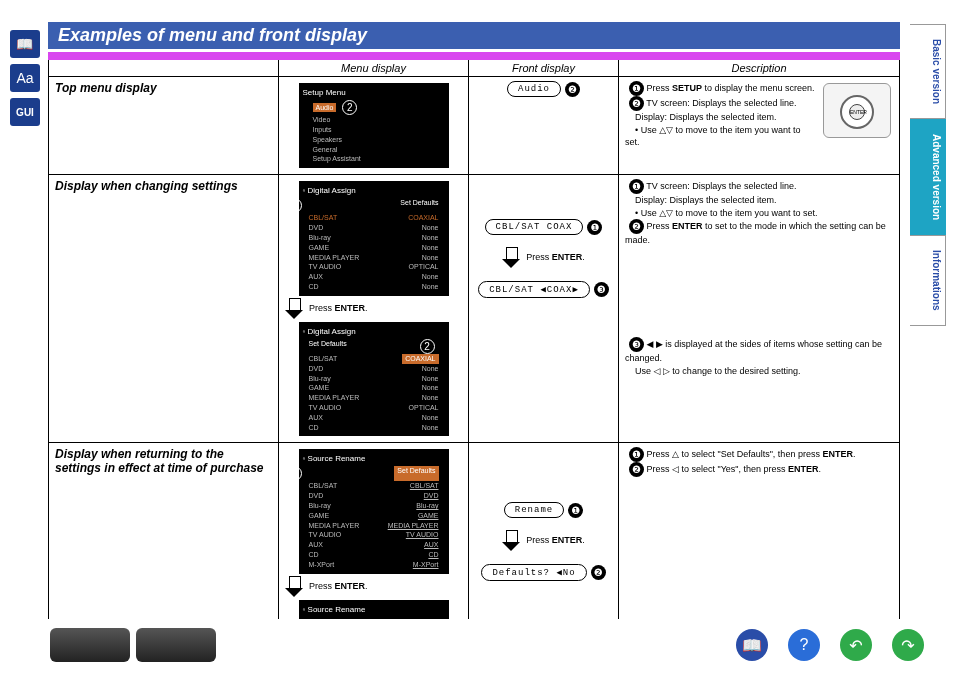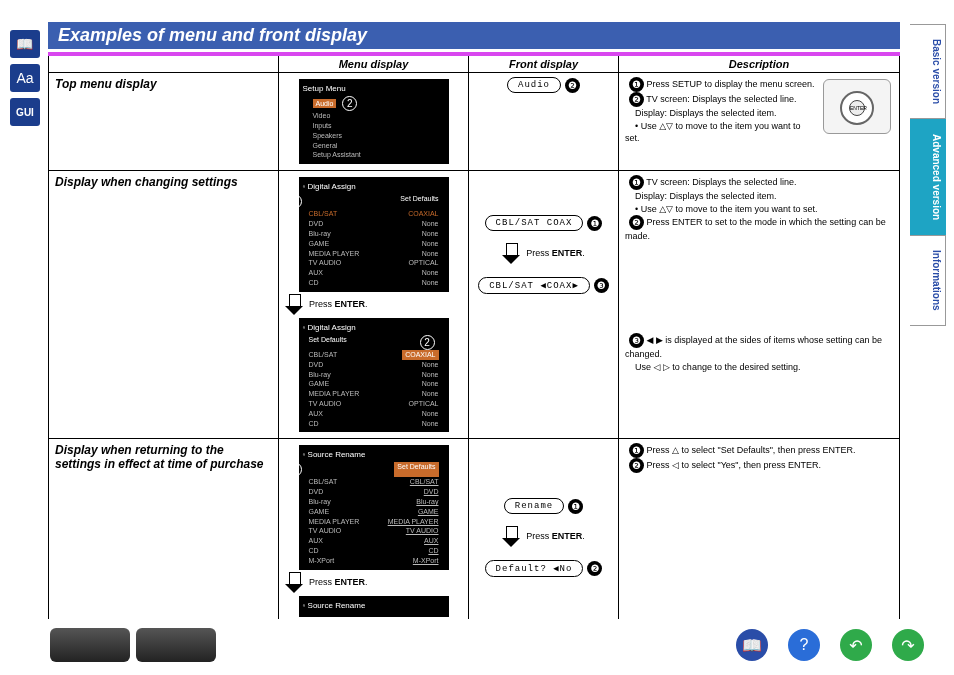--- a/index.html
+++ b/index.html
@@ -9,21 +9,21 @@
   .left-icons{position:absolute;left:10px;top:30px;width:30px;display:flex;flex-direction:column;gap:6px}
   .li{width:30px;height:28px;background:#1b3d8c;border-radius:3px;color:#fff;display:flex;align-items:center;justify-content:center;font-size:14px}
 
   
   .page{position:absolute;left:48px;top:22px;right:54px;bottom:56px;overflow:hidden}
   .title-bar{background:#3b5fb0;color:#fff;font-size:18px;font-weight:bold;font-style:italic;padding:3px 10px;margin-bottom:3px}
   .subtitle{font-size:9px;margin:0 0 4px 4px}
 
   table.main{width:100%;border-collapse:collapse;table-layout:fixed}
   table.main>tbody>tr>td,table.main th{border:1px solid #000;vertical-align:top;padding:4px 6px}
-  table.main th{border-top:4px solid #d946ef;border-bottom:1px solid #000;text-align:center;font-weight:bold;font-style:italic;font-size:11px;padding:2px}
+  table.main th{border-top:8px solid #d946ef;border-bottom:1px solid #000;text-align:center;font-weight:normal;font-style:italic;font-size:11px;padding:2px}
   col.c1{width:230px}col.c2{width:190px}col.c3{width:150px}col.c4{width:auto}
 
   .rowname{font-weight:bold;font-style:italic;font-size:12px}
 
   
   .menu-screen{background:#000;color:#999;font-size:7px;padding:4px;width:150px;margin:2px auto;line-height:1.4}
   .menu-screen .mtitle{color:#fff;font-size:8px;margin-bottom:2px}
   .menu-screen .mitem{color:#bbb;padding-left:10px}
   .menu-screen .sel{background:#c86b2b;color:#fff;display:inline-block;padding:0 3px}
   .menu-screen .hdr{color:#fff}
@@ -33,21 +33,21 @@
   .arrow-down::before{content:"";position:absolute;left:4px;top:0;width:10px;height:12px;border:1px solid #000;background:#fff}
   .arrow-down::after{content:"";position:absolute;left:0;top:12px;border-left:9px solid transparent;border-right:9px solid transparent;border-top:9px solid #000}
 
   
   .front-col{text-align:center;padding-top:20px}
   .lcd{display:inline-block;border:1px solid #000;border-radius:10px;padding:2px 10px;font-family:"Courier New",monospace;font-size:9px;letter-spacing:1px;vertical-align:middle}
   .badge{display:inline-block;width:15px;height:15px;border-radius:50%;background:#000;color:#fff;text-align:center;font-size:10px;line-height:15px;vertical-align:middle;margin-left:4px}
   .wbadge{display:inline-block;width:15px;height:15px;border-radius:50%;border:1px solid #000;text-align:center;font-size:10px;line-height:14px;vertical-align:middle;margin:0 4px}
 
   .desc{font-size:9px;line-height:1.4}
-  .desc b{font-weight:normal}
+  .desc b{font-weight:bold}
   .tri{font-family:Arial}
   .remote{float:right;width:68px;height:55px;border:1px solid #999;border-radius:6px;background:#f4f4f4;margin:2px 2px 2px 6px;position:relative}
   .remote .dpad{position:absolute;left:16px;top:11px;width:34px;height:34px;border:2px solid #666;border-radius:50%;background:#fff}
   .remote .enter{position:absolute;left:25px;top:20px;width:16px;height:16px;border:1px solid #444;border-radius:50%;background:#eee;font-size:5px;text-align:center;line-height:15px}
 
   
   .right-tabs{position:absolute;right:8px;top:24px;width:36px;height:560px;display:flex;flex-direction:column}
   .tab{writing-mode:vertical-rl;text-align:center;padding:14px 3px;border:1px solid #999;border-left:none;font-size:10px;font-weight:bold;color:#2a4da8}
   .tab.active{background:#1ea4c4;color:#fff;border-color:#1ea4c4}
 
@@ -282,21 +282,21 @@
           <div class="mtitle">◦ <span>Source Rename</span></div>
 
         </div>
       </td>
       <td class="front-col">
         <div class="gap" style="height:55px"></div>
         <span class="lcd">Rename</span><span class="badge">❶</span>
         <div class="gap"></div>
         <div class="press-enter"><span class="arrow-down"></span>Press <b>ENTER</b>.</div>
         <div class="gap"></div>
-        <span class="lcd">Default?  ◀No </span><span class="badge">❷</span>
+        <span class="lcd">Defaults?  ◀No </span><span class="badge">❷</span>
       </td>
       <td class="desc">
         <span class="badge">❶</span> Press <span class="tri">△</span> to select "Set Defaults", then press <b>ENTER</b>.<br>
         <span class="badge">❷</span> Press <span class="tri">◁</span> to select "Yes", then press <b>ENTER</b>.
       </td>
     </tr>
   </tbody>
     </table>
 </div>
 

